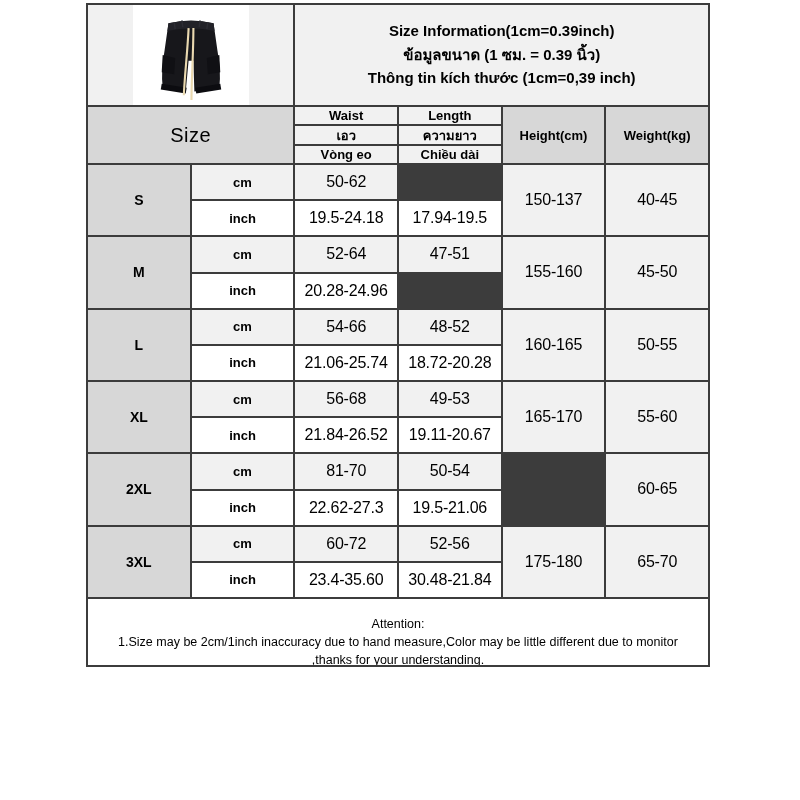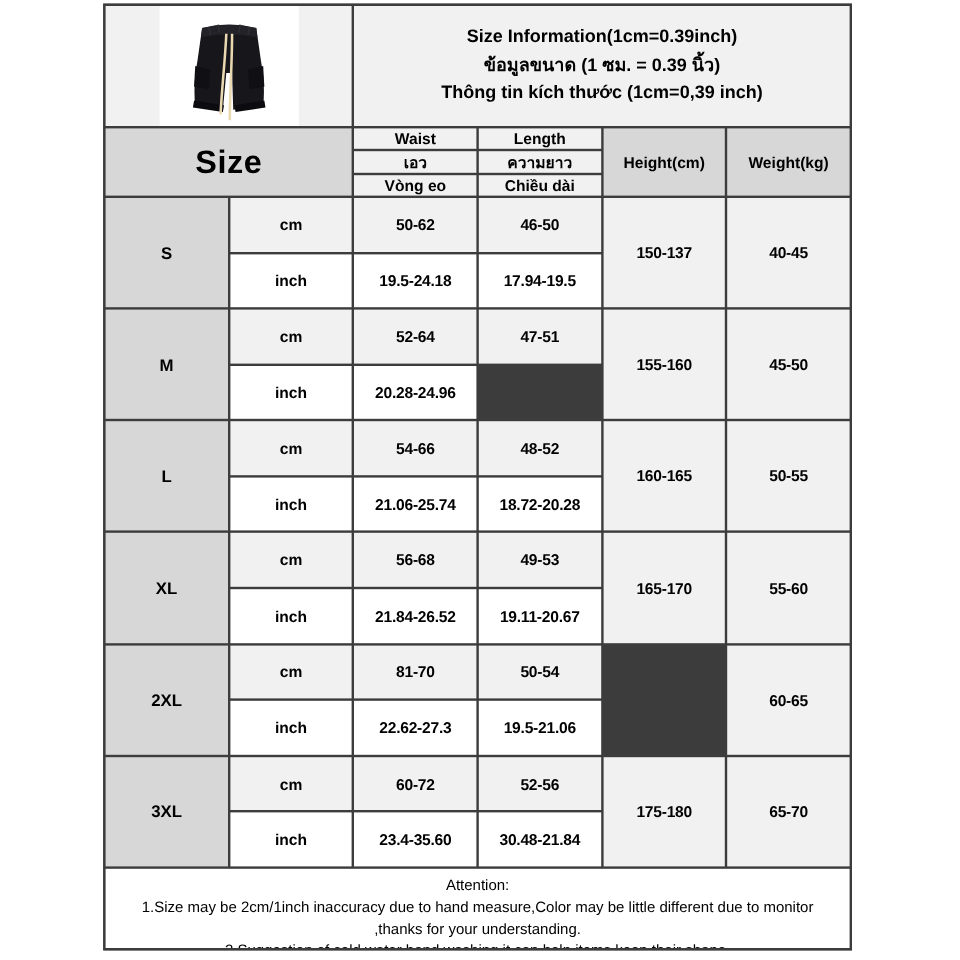--- a/index.html
+++ b/index.html
@@ -2,47 +2,47 @@
 <html><head>
 <meta charset="utf-8">
 <style>
   html,body{margin:0;padding:0;}
   body{
     width:800px;height:800px;background:#ffffff;overflow:hidden;
     font-family:"Liberation Sans","DejaVu Sans",sans-serif;color:#000;
     position:relative;
   }
   .size-table{
-    position:absolute;left:86px;top:3px;width:624px;height:789px;
+    position:absolute;left:86px;top:3px;width:624px;height:664px;
     box-sizing:border-box;border:2px solid #3c3c3c;background:#3c3c3c;
     display:grid;gap:2px;
     grid-template-columns:repeat(6,1fr);
     grid-template-rows:100px 17px 18px 17px repeat(12,1fr) 66px;
   }
   .c{
     display:flex;align-items:center;justify-content:center;
     text-align:center;background:#fff;overflow:hidden;
   }
   .bg-gray{background:#d7d7d7;}
   .bg-light{background:#f1f1f1;}
   .bg-white{background:#ffffff;}
   .hdr{font-size:13px;font-weight:bold;}
-  .val{font-size:13px;font-weight:700;letter-spacing:-0.2px;}
-  .size-big{font-size:27px;font-weight:bold;letter-spacing:0.5px;}
+  .val{font-size:16px;font-weight:400;letter-spacing:-0.2px;}
+  .size-big{font-size:20px;font-weight:normal;letter-spacing:0.5px;}
   .size-label{font-size:14px;font-weight:bold;}
   .unit{font-size:13px;font-weight:bold;}
   .banner-info{flex-direction:column;gap:5px;font-size:15px;font-weight:bold;line-height:1.25;}
   .photo-cell{position:relative;}
   .photo{
     width:116px;height:100%;background:#ffffff;
     display:flex;align-items:center;justify-content:center;
   }
   .footer-cell{
     flex-direction:column;justify-content:flex-start;
-    padding-top:5px;font-size:12.5px;line-height:1.45;font-weight:normal;
+    padding-top:16px;font-size:12.5px;line-height:1.45;font-weight:normal;
   }
   .footer-cell div{max-width:600px;}
 </style>
 </head>
 <body>
 
 <div class="size-table">
 
   <div class="c bg-light photo-cell" style="grid-column:1/3;grid-row:1">
     <div class="photo">
@@ -73,21 +73,20 @@
   <div class="c bg-light hdr" style="grid-column:4;grid-row:2">Length</div>
   <div class="c bg-light hdr" style="grid-column:4;grid-row:3">ความยาว</div>
   <div class="c bg-light hdr" style="grid-column:4;grid-row:4">Chiều dài</div>
   <div class="c bg-gray hdr" style="grid-column:6;grid-row:2/5">Weight(kg)</div>
   <div class="c bg-gray hdr" style="grid-column:5;grid-row:2/5">Height(cm)</div>
 
   <div class="c bg-gray size-label" style="grid-column:1;grid-row:5/7">S</div>
   <div class="c bg-light unit" style="grid-column:2;grid-row:5">cm</div>
   <div class="c bg-white unit" style="grid-column:2;grid-row:6">inch</div>
   <div class="c bg-light val" style="grid-column:3;grid-row:5">50-62</div>
-  <div class="c bg-light val" style="grid-column:4;grid-row:5">46-50</div>
   <div class="c bg-white val" style="grid-column:3;grid-row:6">19.5-24.18</div>
   <div class="c bg-white val" style="grid-column:4;grid-row:6">17.94-19.5</div>
   <div class="c bg-light val" style="grid-column:5;grid-row:5/7">150-137</div>
   <div class="c bg-light val" style="grid-column:6;grid-row:5/7">40-45</div>
 
   <div class="c bg-gray size-label" style="grid-column:1;grid-row:7/9">M</div>
   <div class="c bg-light unit" style="grid-column:2;grid-row:7">cm</div>
   <div class="c bg-white unit" style="grid-column:2;grid-row:8">inch</div>
   <div class="c bg-light val" style="grid-column:3;grid-row:7">52-64</div>
   <div class="c bg-light val" style="grid-column:4;grid-row:7">47-51</div>

